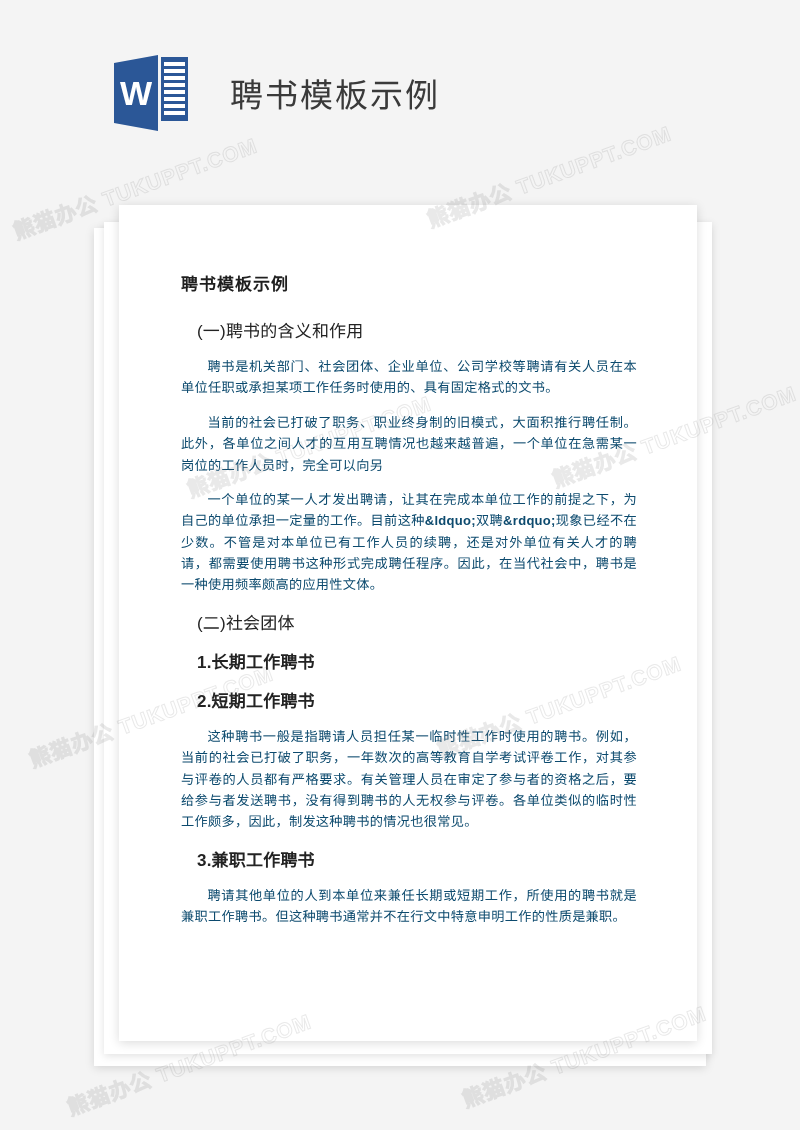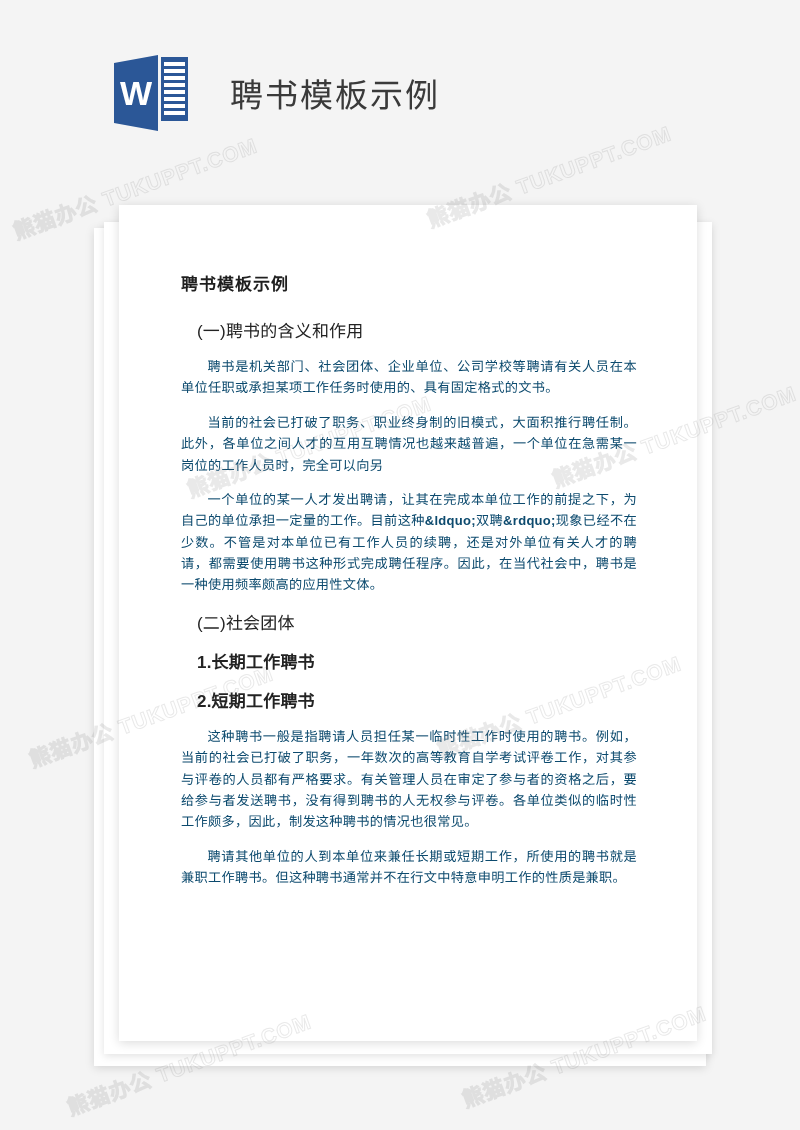--- a/index.html
+++ b/index.html
@@ -180,20 +180,21 @@
   <h1 id="doc-title">聘书模板示例</h1>
   <div id="section-list">
       <div class="sec-head">(一)聘书的含义和作用</div>
       <p class="para">聘书是机关部门、社会团体、企业单位、公司学校等聘请有关人员在本单位任职或承担某项工作任务时使用的、具有固定格式的文书。</p>
       <p class="para">当前的社会已打破了职务、职业终身制的旧模式，大面积推行聘任制。此外，各单位之间人才的互用互聘情况也越来越普遍，一个单位在急需某一岗位的工作人员时，完全可以向另</p>
       <p class="para">一个单位的某一人才发出聘请，让其在完成本单位工作的前提之下，为自己的单位承担一定量的工作。目前这种<span class="ent">&amp;ldquo;</span>双聘<span class="ent">&amp;rdquo;</span>现象已经不在少数。不管是对本单位已有工作人员的续聘，还是对外单位有关人才的聘请，都需要使用聘书这种形式完成聘任程序。因此，在当代社会中，聘书是一种使用频率颇高的应用性文体。</p>
       <div class="sec-head">(二)社会团体</div>
       <div class="sec-head numbered">1.长期工作聘书</div>
       <div class="sec-head numbered">2.短期工作聘书</div>
       <p class="para">这种聘书一般是指聘请人员担任某一临时性工作时使用的聘书。例如，当前的社会已打破了职务，一年数次的高等教育自学考试评卷工作，对其参与评卷的人员都有严格要求。有关管理人员在审定了参与者的资格之后，要给参与者发送聘书，没有得到聘书的人无权参与评卷。各单位类似的临时性工作颇多，因此，制发这种聘书的情况也很常见。</p>
+      <div class="sec-head numbered">3.兼职工作聘书</div>
       <p class="para">聘请其他单位的人到本单位来兼任长期或短期工作，所使用的聘书就是兼职工作聘书。但这种聘书通常并不在行文中特意申明工作的性质是兼职。</p>
     </div>
 </div>
 
 <div id="watermark-layer">
     <div class="wm" style="left: 6px; top: 172px; font-size: 21px;">熊猫办公 TUKUPPT.COM</div>
     <div class="wm" style="left: 420px; top: 160px; font-size: 21px;">熊猫办公 TUKUPPT.COM</div>
     <div class="wm" style="left: 180px; top: 430px; font-size: 21px;">熊猫办公 TUKUPPT.COM</div>
     <div class="wm" style="left: 545px; top: 420px; font-size: 21px;">熊猫办公 TUKUPPT.COM</div>
     <div class="wm" style="left: 22px; top: 700px; font-size: 21px;">熊猫办公 TUKUPPT.COM</div>

